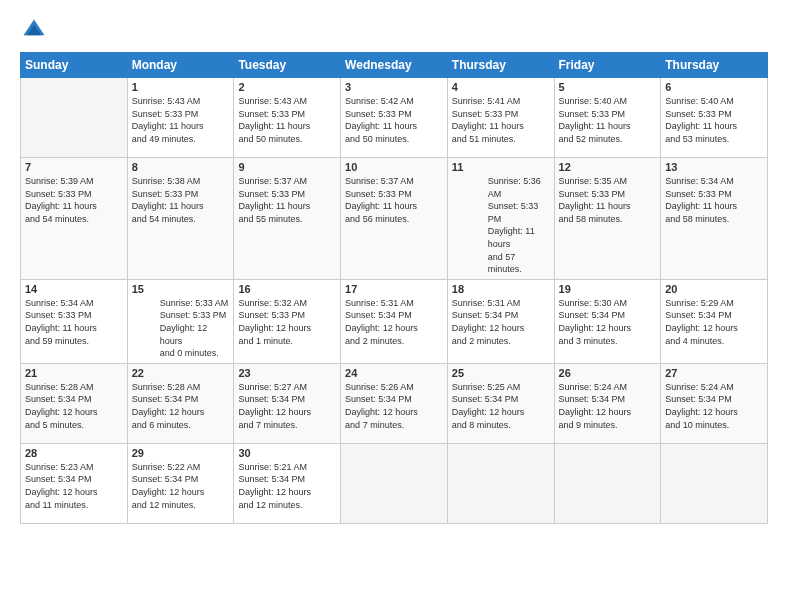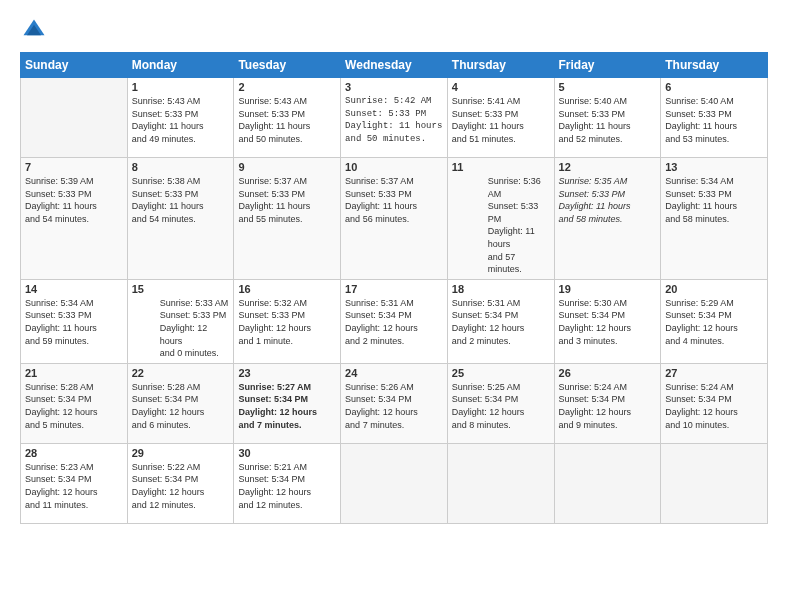--- a/index.html
+++ b/index.html
@@ -136,21 +136,21 @@
           </td>
           <td>
             <span class="day-num">2</span>
             <div class="day-info" style="white-space: pre-line;">Sunrise: 5:43 AM
 Sunset: 5:33 PM
 Daylight: 11 hours
 and 50 minutes.</div>
           </td>
           <td>
             <span class="day-num">3</span>
-            <div class="day-info" style="white-space: pre-line; font-family: Liberation Mono, monospace;">Sunrise: 5:42 AM
+            <div class="day-info" style="white-space: pre-line;">Sunrise: 5:42 AM
 Sunset: 5:33 PM
 Daylight: 11 hours
 and 50 minutes.</div>
           </td>
           <td>
             <span class="day-num">4</span>
             <div class="day-info" style="white-space: pre-line;">Sunrise: 5:41 AM
 Sunset: 5:33 PM
 Daylight: 11 hours
 and 51 minutes.</div>
@@ -201,21 +201,21 @@
           </td>
           <td>
             <span class="day-num">11</span>
             <div class="day-info" style="white-space: pre-line; margin-left: 36px;">Sunrise: 5:36 AM
 Sunset: 5:33 PM
 Daylight: 11 hours
 and 57 minutes.</div>
           </td>
           <td>
             <span class="day-num">12</span>
-            <div class="day-info" style="white-space: pre-line; font-style: italic;">Sunrise: 5:35 AM
+            <div class="day-info" style="white-space: pre-line;">Sunrise: 5:35 AM
 Sunset: 5:33 PM
 Daylight: 11 hours
 and 58 minutes.</div>
           </td>
           <td>
             <span class="day-num">13</span>
             <div class="day-info" style="white-space: pre-line;">Sunrise: 5:34 AM
 Sunset: 5:33 PM
 Daylight: 11 hours
 and 58 minutes.</div>
@@ -282,21 +282,21 @@
           </td>
           <td>
             <span class="day-num">22</span>
             <div class="day-info" style="white-space: pre-line;">Sunrise: 5:28 AM
 Sunset: 5:34 PM
 Daylight: 12 hours
 and 6 minutes.</div>
           </td>
           <td>
             <span class="day-num">23</span>
-            <div class="day-info" style="white-space: pre-line; font-weight: bold;">Sunrise: 5:27 AM
+            <div class="day-info" style="white-space: pre-line;">Sunrise: 5:27 AM
 Sunset: 5:34 PM
 Daylight: 12 hours
 and 7 minutes.</div>
           </td>
           <td>
             <span class="day-num">24</span>
             <div class="day-info" style="white-space: pre-line;">Sunrise: 5:26 AM
 Sunset: 5:34 PM
 Daylight: 12 hours
 and 7 minutes.</div>

